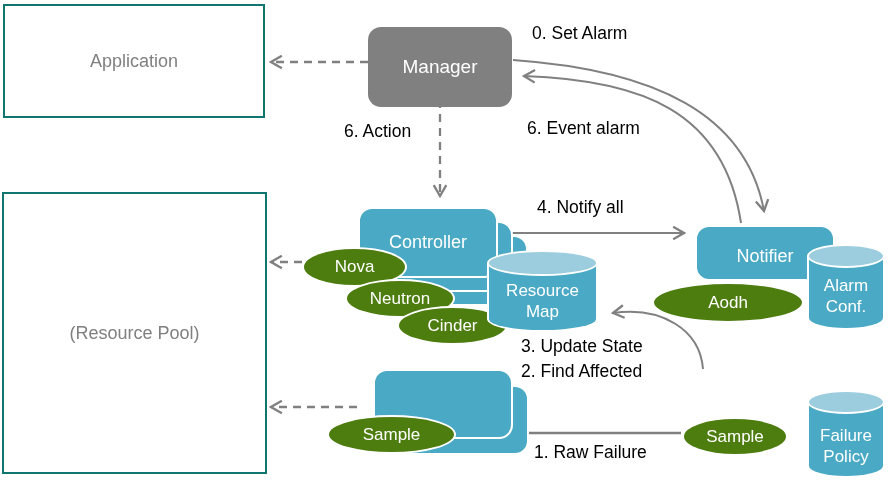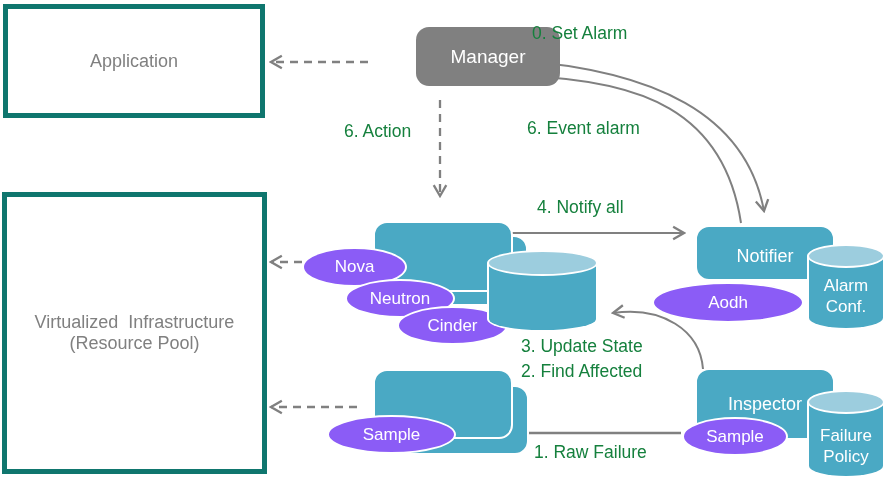--- a/index.html
+++ b/index.html
@@ -3,21 +3,21 @@
 <meta charset="utf-8">
 <style>
   html,body{margin:0;padding:0;background:#fff;}
   #canvas{
     position:relative;width:895px;height:489px;background:#ffffff;overflow:hidden;
     font-family:"Liberation Sans", sans-serif;
   }
   .abs{position:absolute;box-sizing:border-box;}
   
   .plainbox{
-    background:#ffffff;border:5px solid #0f766e;
+    background:#ffffff;border:2px solid #0f766e;
     display:flex;flex-direction:column;align-items:center;justify-content:center;
     color:#808080;font-size:18px;text-align:center;
   }
   .plainbox .l1{white-space:pre-wrap;}
   
   .managerbox{
     background:#808080;border-radius:13px;
     display:flex;align-items:center;justify-content:center;
     color:#ffffff;font-size:19px;
   }
@@ -25,42 +25,42 @@
   .bluelayer{
     position:absolute;background:#4AA9C4;border:2.5px solid #ffffff;border-radius:14px;
     box-sizing:border-box;
   }
   .bluelabel{
     position:absolute;inset:0;display:flex;align-items:center;justify-content:center;
     color:#ffffff;font-size:18px;
   }
   
   .ell{
-    position:absolute;background:#8b5cf6;border:2.5px solid #ffffff;border-radius:50%;
+    position:absolute;background:#4d7c0f;border:2.5px solid #ffffff;border-radius:50%;
     box-sizing:border-box;display:flex;align-items:center;justify-content:center;
     color:#ffffff;font-size:17px;
   }
   
   .cyl{position:absolute;}
   .cyl-body{
     position:absolute;left:0;right:0;bottom:0;background:#4AA9C4;
     border:2.5px solid #ffffff;border-top:none;box-sizing:border-box;
   }
   .cyl-top{
     position:absolute;left:0;right:0;top:0;background:#9CCDDE;
     border:2.5px solid #ffffff;border-radius:50%;box-sizing:border-box;z-index:1;
   }
   .cyl-label{
     position:absolute;left:0;right:0;bottom:0;z-index:2;
     display:flex;flex-direction:column;align-items:center;justify-content:center;
     color:#ffffff;font-size:17px;line-height:21px;text-align:center;
   }
   
   .steplabel{
-    position:absolute;color:#15803d;font-size:17.5px;white-space:nowrap;
+    position:absolute;color:#000000;font-size:17.5px;white-space:nowrap;
   }
   svg.arrows{position:absolute;left:0;top:0;pointer-events:none;}
 </style>
 </head>
 <body>
 
 <div id="canvas">
 
   <svg class="arrows" width="895" height="489" viewBox="0 0 895 489">
     <defs>
@@ -82,49 +82,46 @@
     <path d="M 703,369 C 700,330 662,306 613,313" stroke="#808080" stroke-width="2" fill="none" marker-end="url(#arrowhead)"></path>
 
     <path d="M 522,433 L 681,433" stroke="#808080" stroke-width="2.3" fill="none"></path>
   </svg>
 
   <div class="abs plainbox" style="left:3px;top:4px;width:262px;height:114px;">
     <span class="l1">Application</span>
   </div>
 
   <div class="abs plainbox" style="left:2px;top:192px;width:265px;height:282px;">
-    <span class="l1">Virtualized  Infrastructure</span>
     <span class="l1">(Resource Pool)</span>
   </div>
 
-  <div class="abs managerbox" style="left:368px;top:27px;width:144px;height:59px;margin-left:48px;">
+  <div class="abs managerbox" style="left:368px;top:27px;width:144px;height:80px;">
     <span>Manager</span>
   </div>
 
   <div class="abs" style="left:358px;top:207px;width:172px;height:101px;">
     <div class="bluelayer" style="left:30px;top:28px;width:140px;height:71px;"></div>
     <div class="bluelayer" style="left:15px;top:14px;width:140px;height:71px;"></div>
+    <div class="bluelayer" style="left:0;top:0;width:140px;height:71px;">
+      <span class="bluelabel">Controller</span>
+    </div>
   </div>
 
   <div class="abs" style="left:357px;top:353px;width:173px;height:103px;">
     <div class="bluelayer" style="left:32px;top:32px;width:140px;height:70px;"></div>
     <div class="bluelayer" style="left:16px;top:16px;width:140px;height:70px;"></div>
   </div>
 
   <div class="abs" style="left:695px;top:225px;width:140px;height:56px;">
     <div class="bluelayer" style="left:0;top:0;width:140px;height:56px;text-align:center;">
       <span class="bluelabel" style="top:6px;">Notifier</span>
     </div>
   </div>
 
-  <div class="abs" style="left:695px;top:368px;width:140px;height:72px;">
-    <div class="bluelayer" style="left:0;top:0;width:140px;height:72px;">
-      <span class="bluelabel">Inspector</span>
-    </div>
-  </div>
 
   <div class="ell" style="left:302px;top:247px;width:105px;height:40px;">
     <span>Nova</span>
   </div>
   <div class="ell" style="left:345px;top:279px;width:110px;height:39px;">
     <span>Neutron</span>
   </div>
   <div class="ell" style="left:397px;top:306px;width:111px;height:39px;">
     <span>Cinder</span>
   </div>
@@ -143,20 +140,24 @@
     <div class="cyl-body" style="top:12px;border-radius:0 0 39px 39px / 0 0 12px 12px;"></div>
     <div class="cyl-label" style="top:18px;">
       <span>Alarm</span>
       <span>Conf.</span>
     </div>
   </div>
 
   <div class="cyl" style="left:487px;top:250px;width:111px;height:82px;">
     <div class="cyl-top" style="height:26px;"></div>
     <div class="cyl-body" style="top:13px;border-radius:0 0 55px 55px / 0 0 13px 13px;"></div>
+    <div class="cyl-label" style="top:20px;">
+      <span>Resource</span>
+      <span>Map</span>
+    </div>
   </div>
 
   <div class="cyl" style="left:807px;top:390px;width:78px;height:88px;">
     <div class="cyl-top" style="height:24px;"></div>
     <div class="cyl-body" style="top:12px;border-radius:0 0 39px 39px / 0 0 12px 12px;"></div>
     <div class="cyl-label" style="top:24px;">
       <span>Failure</span>
       <span>Policy</span>
     </div>
   </div>

